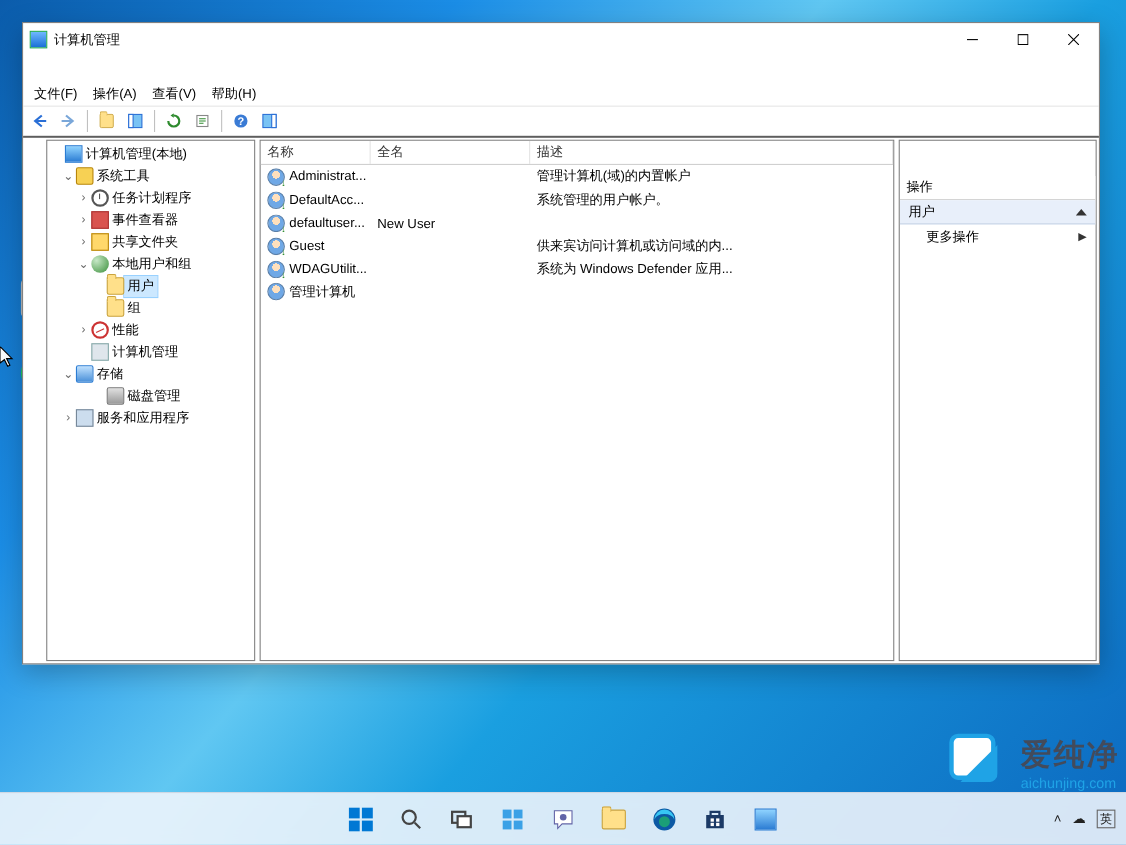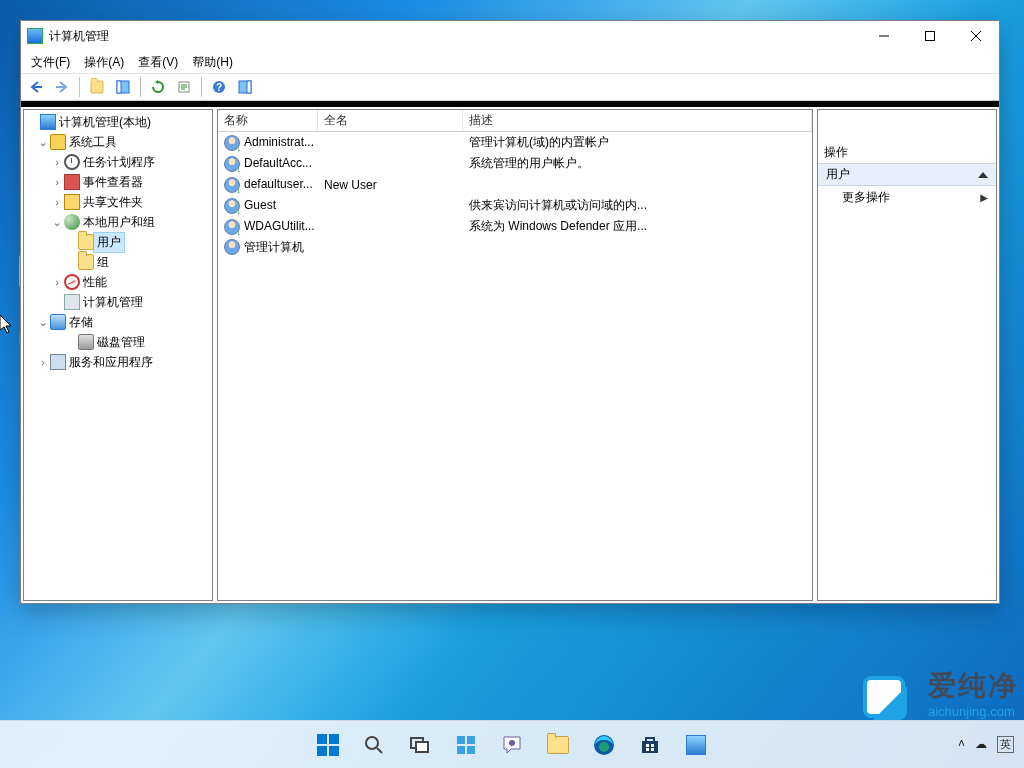--- a/index.html
+++ b/index.html
@@ -17,27 +17,27 @@
     background: #fff; border: 1px solid #818181; box-shadow: 0 8px 24px rgba(0,0,0,.25);
     display: flex; flex-direction: column;
   }
   .titlebar { height: 30px; display: flex; align-items: center; padding-left: 6px; }
   .titlebar .icon { width: 16px; height: 16px; margin-right: 6px; background: linear-gradient(#6fb8ff,#1a6fd6); border:1px solid #2a5; display:inline-block; }
   .title { flex: 1; font-size: 12px; color: #000; }
   .winbtns { display: flex; }
   .winbtn { width: 46px; height: 30px; display:flex; align-items:center; justify-content:center; }
   .winbtn svg { width:10px; height:10px; }
 
-  .menubar { height: 22px; display:flex; align-items:center; gap: 2px; padding: 0 4px; font-size:12px; color:#000; }
+  .menubar { height: 22px; display:flex; align-items:center; gap: 2px; padding: 0 4px; font-size:12px; color:#000;margin-top:23px; }
   .menubar span { padding: 2px 6px; }
   .toolbar { height: 28px; border-top:1px solid #e5e5e5; border-bottom:1px solid #d0d0d0; display:flex; align-items:center; padding:0 4px; gap:4px; }
   .tbtn { width:22px; height:22px; display:flex; align-items:center; justify-content:center; border:1px solid transparent; }
   .sep { width:1px; height:20px; background:#c0c0c0; margin:0 2px; }
 
-  .content { flex:1; display:flex; border-top:6px solid #000000; min-height:0; }
+  .content { flex:1; display:flex; border-top:1px solid #000000; min-height:0;padding-left:19px; }
   .pane { border:1px solid #828282; margin:2px; background:#fff; overflow:auto; }
   .tree { width: 190px; font-size:12px; padding:2px 0; }
   .trow { display:flex; align-items:center; height:20px; white-space:nowrap; }
   .tw { width:14px; text-align:center; color:#6b6b6b; font-size:11px; cursor:default; user-select:none; }
   .tlabel { padding:1px 3px; display:flex; align-items:center; gap:4px; }
   .tlabel.sel { background:#cce8ff; outline:1px solid #99d1ff; }
   .tic { width:16px; height:16px; display:inline-block; flex-shrink:0; }
   .ic-comp { background:linear-gradient(#8fd3ff,#2b7cd3); border:1px solid #2b7cd3; }
   .ic-tools { background:#f7d154; border:1px solid #b8860b; border-radius:2px; }
   .ic-clock { border:2px solid #555; border-radius:50%; position:relative; }
@@ -71,21 +71,21 @@
   .actions-section { background:#e8effa; border-bottom:1px solid #c8d4e6; height:22px; display:flex; align-items:center; justify-content:space-between; padding:0 8px; font-size:12px; }
   .actions-item { height:22px; display:flex; align-items:center; justify-content:space-between; padding:0 8px 0 24px; font-size:12px; }
   .tri-up { width:0;height:0;border-left:5px solid transparent;border-right:5px solid transparent;border-bottom:6px solid #333; }
   .tri-r { font-size:10px; color:#333; }
 
   .taskbar { position:absolute; left:0; bottom:0; width:100%; height:48px; background:rgba(243,246,252,.88); backdrop-filter:blur(6px); display:flex; align-items:center; justify-content:center; gap:6px; border-top:1px solid #cfd8e4; }
   .taskbar .tb { width:40px; height:40px; display:flex; align-items:center; justify-content:center; border-radius:4px; }
   .tray { position:absolute; right:10px; bottom:0; height:48px; display:flex; align-items:center; gap:10px; font-size:12px; color:#222; }
 
   .watermark {
-    position:absolute; right:6px; bottom:50px; display:flex; align-items:flex-end; gap:23px;
+    position:absolute; right:6px; bottom:50px; display:flex; align-items:flex-start; gap:23px;
     font-family: "Microsoft YaHei", sans-serif; color:#1fa3e6;
   }
   .watermark .logo { width:42px; height:42px; border:4px solid #1fa3e6; border-radius:8px; position:relative; background:#fff; }
   .watermark .logo:after{content:"";position:absolute;left:6px;top:6px;right:-6px;bottom:-6px;background:#1fa3e6;border-radius:0 0 8px 0; clip-path:polygon(100% 0,100% 100%,0 100%);}
   .watermark .big { font-size:28px; font-weight:700; color:#434b5b; letter-spacing:2px; }
   .watermark .small { font-size:13px; color:#1fa3e6; line-height:1; }
 
   .arrow-cursor { position:absolute; left:0; top:315px; width:14px; height:20px; }
 </style>
 </head>

